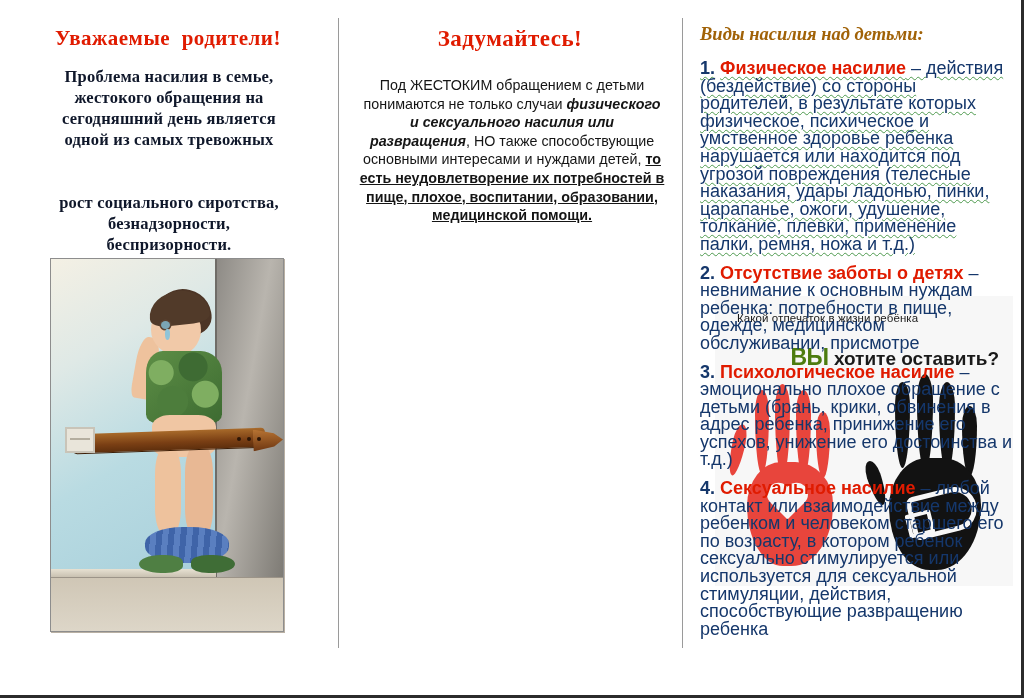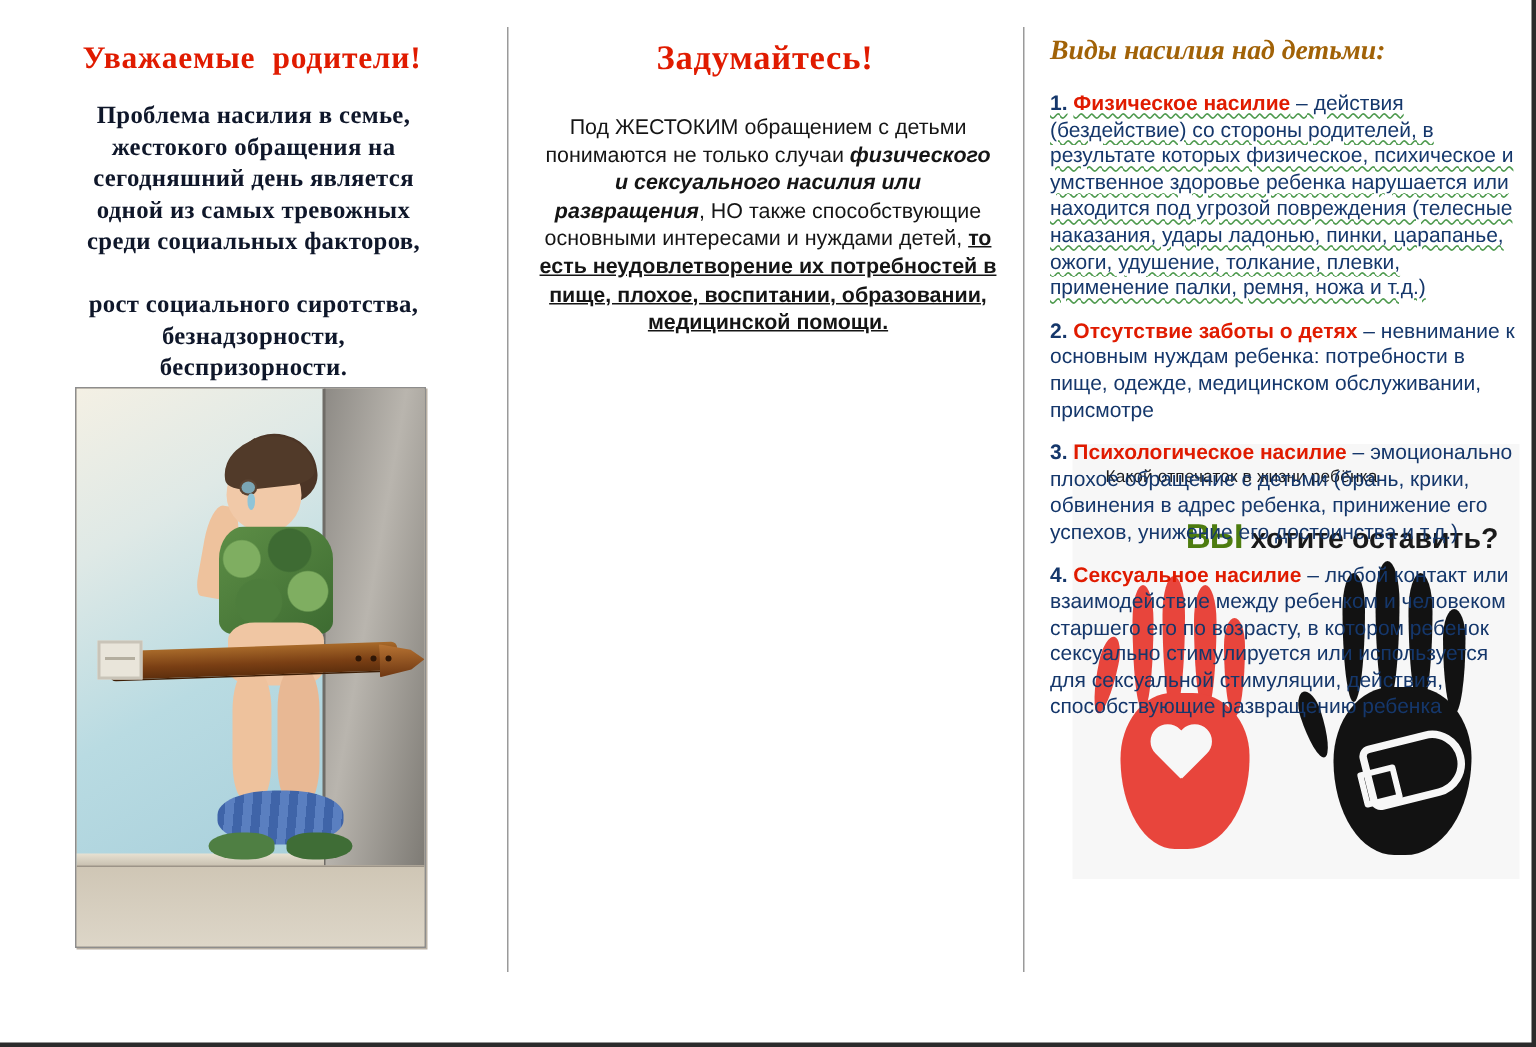--- a/index.html
+++ b/index.html
@@ -170,21 +170,21 @@
     border:4px solid #f7f7f7;border-radius:2px;transform:rotate(-14deg);}
 
   
   .right-head{
     position:absolute;top:24px;left:14px;width:310px;
     font-family:"Liberation Serif", serif;
     font-style:italic;font-weight:bold;font-size:18.5px;color:#a16207;
   }
   .right-body{
     position:absolute;top:60px;left:14px;width:314px;
-    font-size:14px;line-height:17.6px;color:#15376b;
+    font-size:18px;line-height:17.6px;color:#15376b;
   }
   .item{margin-bottom:11px;}
   .item .num{font-weight:bold;color:#15376b;}
   .item .term{font-weight:bold;color:#e01b00;}
   .sp-underline{
     text-decoration-line:underline;
     text-decoration-style:wavy;
     text-decoration-color:#4e9a4e;
     text-decoration-thickness:1px;
     text-underline-offset:2px;
@@ -198,21 +198,21 @@
   <div class="divider d1"></div>
   <div class="divider d2"></div>
 
   <div class="col col-left">
     <div class="left-head">Уважаемые  родители!</div>
     <div class="left-body">
       <span>Проблема насилия в семье,</span><br>
       <span>жестокого обращения на</span><br>
       <span>сегодняшний день является</span><br>
       <span>одной из самых тревожных</span><br>
-      <span>среди социальных факторов,</span><br>
+      <br>
       <br>
       <span>рост социального сиротства,</span><br>
       <span>безнадзорности,</span><br>
       <span>беспризорности.</span>
     </div>
 
     <div class="photo">
       <div class="ph-wall"></div>
       <div class="ph-door"></div>
       <div class="ph-doorline"></div>

